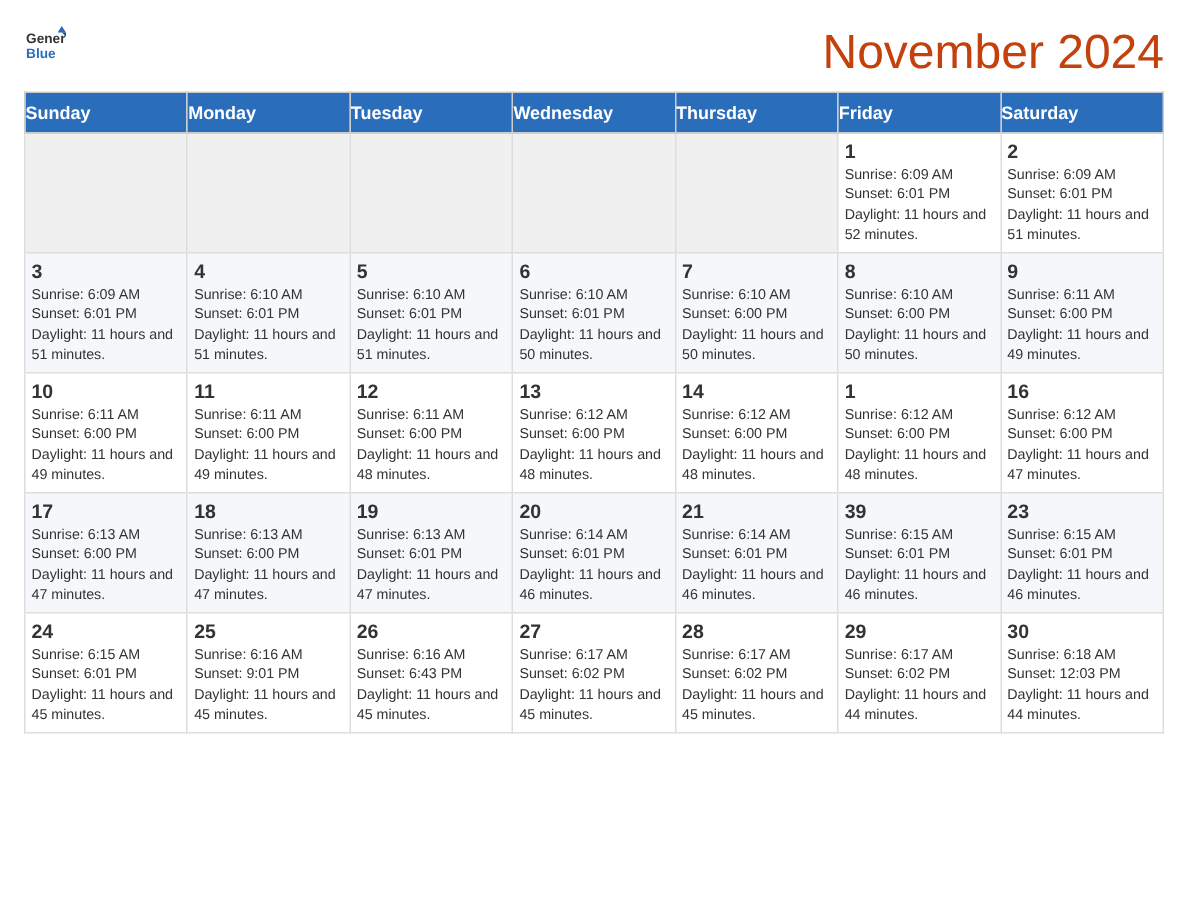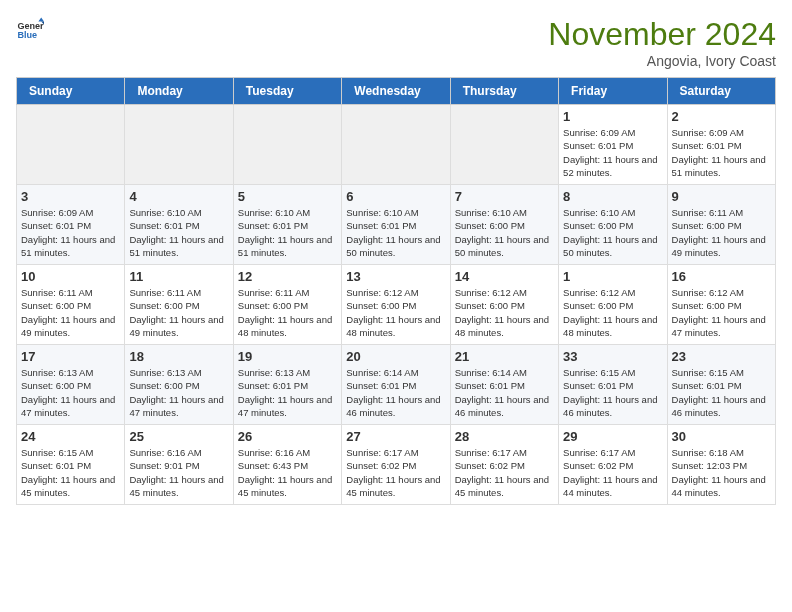--- a/index.html
+++ b/index.html
@@ -24,36 +24,36 @@
     .logo-icon {
       width: 28px;
       height: 28px;
     }
     .title-area {
       text-align: right;
     }
     .month-title {
       font-size: 32px;
       font-weight: normal;
-      color: #4d7c0f;
+      color: #c2410c;
     }
     .location {
       font-size: 14px;
       color: #555;
     }
     table {
       width: 100%;
       border-collapse: collapse;
       table-layout: fixed;
     }
     th {
       background-color: #2a6ebb;
       color: #fff;
       font-size: 12px;
-      padding: 6px 12px;
+      padding: 6px 0;
       text-align: left;
       border: 1px solid #ccc;
     }
     td {
       vertical-align: top;
       border: 1px solid #ddd;
       padding: 4px 4px;
       font-size: 10px;
       color: #333;
       min-height: 80px;
@@ -91,21 +91,20 @@
   <div class="logo">
     <svg class="logo-icon" viewBox="0 0 40 40">
       <text x="2" y="18" font-size="13" font-weight="bold" fill="#333">General</text>
       <text x="2" y="32" font-size="13" font-weight="bold" fill="#2a6ebb">Blue</text>
       <polygon points="32,8 40,8 36,2" fill="#2a6ebb"></polygon>
       <polygon points="36,8 40,12 40,8" fill="#1a4e8a"></polygon>
     </svg>
   </div>
   <div class="title-area">
     <div class="month-title">November 2024</div>
-    <div class="location">Angovia, Ivory Coast</div>
   </div>
 </div>
 
 <table>
   <thead>
     <tr>
     <th>Sunday</th>
         <th>Monday</th>
         <th>Tuesday</th>
         <th>Wednesday</th>
@@ -247,21 +246,21 @@
 Sunset: 6:01 PM
 Daylight: 11 hours and 46 minutes.</div>
         </td>
         <td>
           <span class="day-num">21</span>
           <div class="day-info">Sunrise: 6:14 AM
 Sunset: 6:01 PM
 Daylight: 11 hours and 46 minutes.</div>
         </td>
         <td>
-          <span class="day-num">33</span>
+          <span class="day-num">39</span>
           <div class="day-info">Sunrise: 6:15 AM
 Sunset: 6:01 PM
 Daylight: 11 hours and 46 minutes.</div>
         </td>
         <td>
           <span class="day-num">23</span>
           <div class="day-info">Sunrise: 6:15 AM
 Sunset: 6:01 PM
 Daylight: 11 hours and 46 minutes.</div>
         </td>

